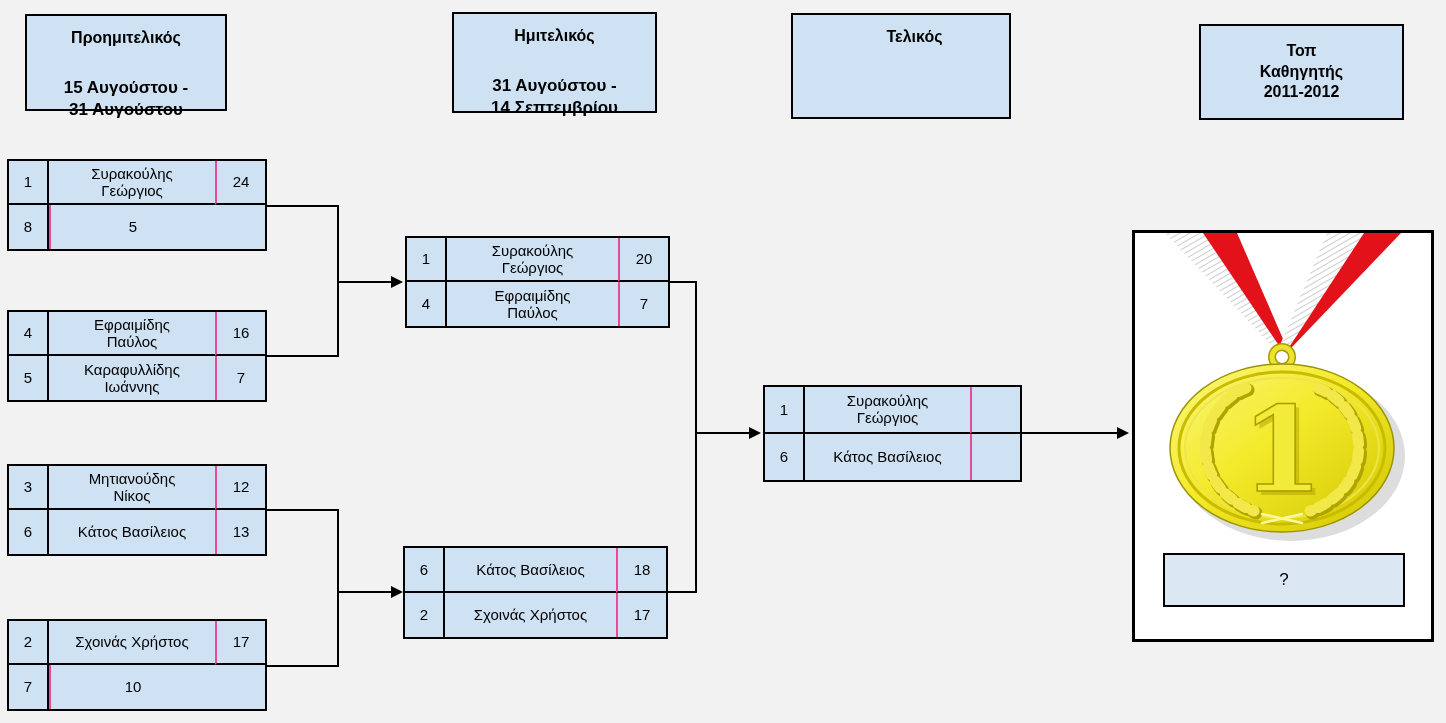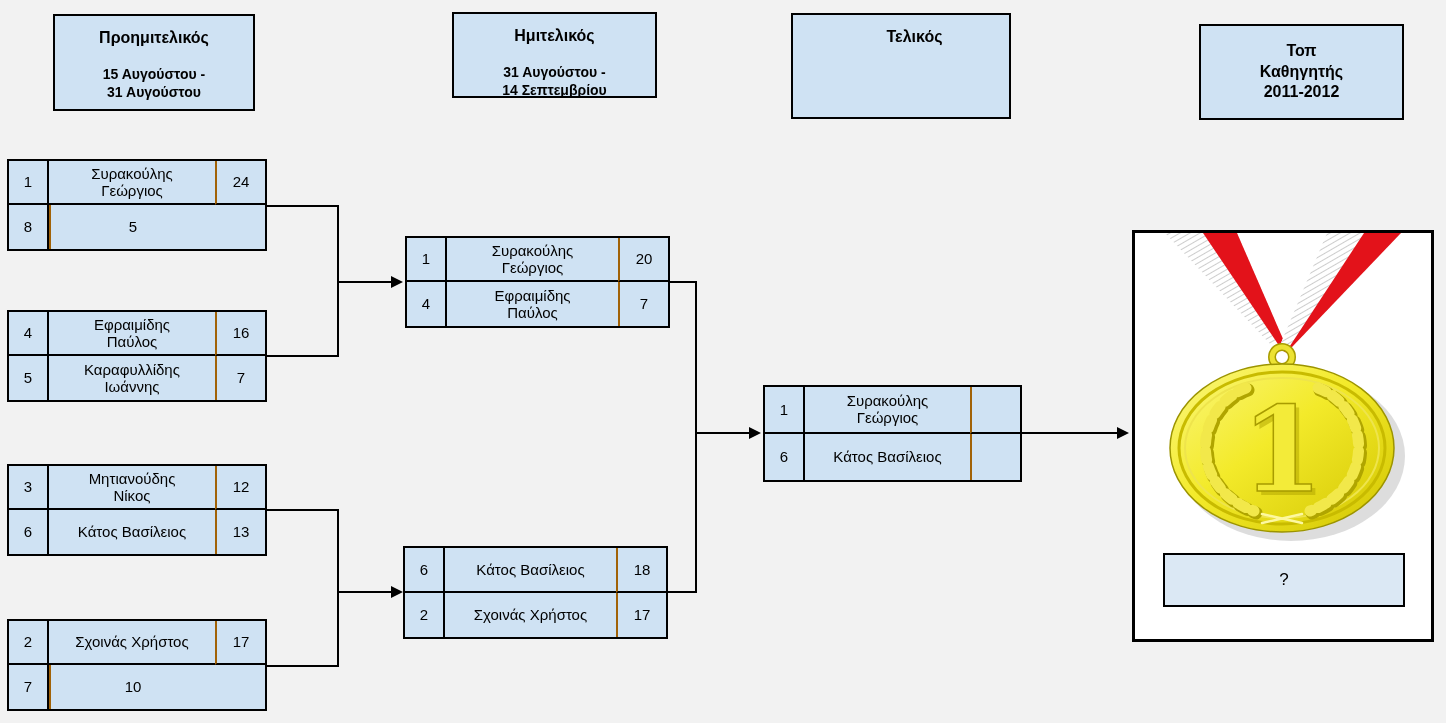--- a/index.html
+++ b/index.html
@@ -25,21 +25,21 @@
     flex-direction: column;
     align-items: center;
     text-align: center;
     font-weight: bold;
     font-size: 16px;
     line-height: 1.3;
     padding-top: 12px;
   }
   .stage-header.center { justify-content: center; padding-top: 0; }
   .stage-header .title { white-space: pre-line; }
-  .stage-header .dates { margin-top: 16px; white-space: pre-line; font-size: 14px; }
+  .stage-header .dates { margin-top: 28px; white-space: pre-line; font-size: 17px; }
   
   .match {
     position: absolute;
     display: grid;
     grid-template-columns: 40px 1fr 50px;
     grid-template-rows: 1fr 1fr;
     background: #cfe2f3;
     border: 2px solid #000;
     box-sizing: border-box;
     font-size: 15px;
@@ -48,25 +48,25 @@
     display: flex;
     align-items: center;
     justify-content: center;
     text-align: center;
     white-space: pre-line;
     line-height: 1.15;
     padding: 1px 2px;
     overflow: hidden;
   }
   .match .cell.seed  { border-right: 2px solid #000; }
-  .match .cell.score { border-left: 2px solid #a16207; }
+  .match .cell.score { border-left: 2px solid #ec4899; }
   .match .cell.rtop  { border-bottom: 2px solid #000; }
   
-  #hdr-qf { left: 53px;   top: 14px; width: 202px; height: 97px;  }
-  #hdr-sf { left: 452px;  top: 12px; width: 205px; height: 86px; }
+  #hdr-qf { left: 25px;   top: 14px; width: 202px; height: 97px;  }
+  #hdr-sf { left: 452px;  top: 12px; width: 205px; height: 101px; }
   #hdr-f  { left: 791px;  top: 13px; width: 220px; height: 106px; padding-left: 27px; }
   #hdr-w  { left: 1183px; top: 24px; width: 205px; height: 96px; margin-left: 16px;  }
   #qf1 { left: 7px;   top: 159px; width: 260px; height: 92px; }
   #qf2 { left: 7px;   top: 310px; width: 260px; height: 92px; }
   #qf3 { left: 7px;   top: 464px; width: 260px; height: 92px; }
   #qf4 { left: 7px;   top: 619px; width: 260px; height: 92px; }
   #sf1 { left: 405px; top: 236px; width: 265px; height: 92px; }
   #sf2 { left: 403px; top: 546px; width: 265px; height: 93px; }
   #fin { left: 763px; top: 385px; width: 259px; height: 97px; }
   

